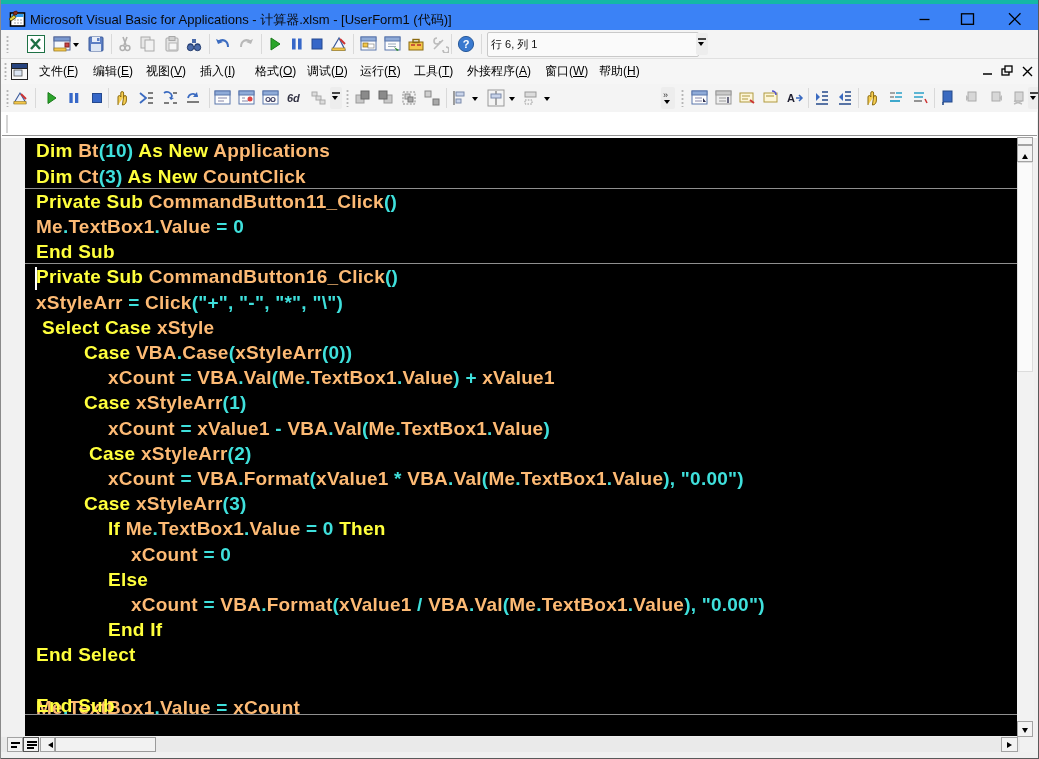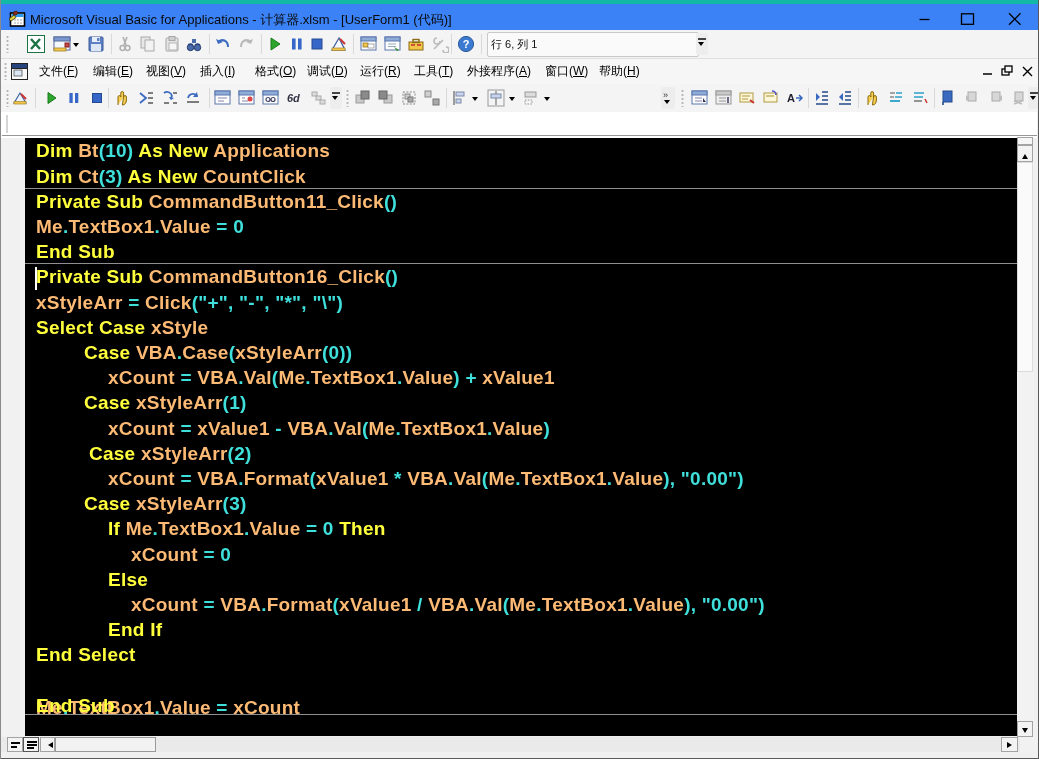--- a/index.html
+++ b/index.html
@@ -385,21 +385,21 @@
     <div class="sep" style="top:576px"></div>
     <div id="caret" class="abs" style="left:10px;top:129px;width:2px;height:23px;background:#fff"></div>
     <div id="code">
         <div class="codeline" style="left:11px;top:0.4px"><span class="y">Dim</span><span class="c"> </span><span class="m">Bt</span><span class="c">(10)</span><span class="c"> </span><span class="y">As</span><span class="c"> </span><span class="y">New</span><span class="c"> </span><span class="m">Applications</span></div>
         <div class="codeline" style="left:11px;top:25.599999999999998px"><span class="y">Dim</span><span class="c"> </span><span class="m">Ct</span><span class="c">(3)</span><span class="c"> </span><span class="y">As</span><span class="c"> </span><span class="y">New</span><span class="c"> </span><span class="m">CountClick</span></div>
         <div class="codeline" style="left:11px;top:50.8px"><span class="y">Private</span><span class="c"> </span><span class="y">Sub</span><span class="c"> </span><span class="m">CommandButton11_Click</span><span class="c">()</span></div>
         <div class="codeline" style="left:11px;top:76px"><span class="m">Me</span><span class="c">.</span><span class="m">TextBox1</span><span class="c">.</span><span class="m">Value</span><span class="c"> </span><span class="c">=</span><span class="c"> </span><span class="c">0</span></div>
         <div class="codeline" style="left:11px;top:101.2px"><span class="y">End</span><span class="c"> </span><span class="y">Sub</span></div>
         <div class="codeline" style="left:11px;top:126.4px"><span class="y">Private</span><span class="c"> </span><span class="y">Sub</span><span class="c"> </span><span class="m">CommandButton16_Click</span><span class="c">()</span></div>
         <div class="codeline" style="left:11px;top:151.6px"><span class="m">xStyleArr</span><span class="c"> </span><span class="c">=</span><span class="c"> </span><span class="m">Click</span><span class="c">("+", "-", "*", "\")</span></div>
-        <div class="codeline" style="left:11px;top:176.8px"><span class="y">Select</span><span class="c"> </span><span class="y">Case</span><span class="c"> </span><span class="m">xStyle</span></div>
+        <div class="codeline" style="left:17px;top:176.8px"><span class="y">Select</span><span class="c"> </span><span class="y">Case</span><span class="c"> </span><span class="m">xStyle</span></div>
         <div class="codeline" style="left:59px;top:202px"><span class="y">Case</span><span class="c"> </span><span class="m">VBA</span><span class="c">.</span><span class="m">Case</span><span class="c">(</span><span class="m">xStyleArr</span><span class="c">(0))</span></div>
         <div class="codeline" style="left:83px;top:227.2px"><span class="m">xCount</span><span class="c"> </span><span class="c">=</span><span class="c"> </span><span class="m">VBA</span><span class="c">.</span><span class="m">Val</span><span class="c">(</span><span class="m">Me</span><span class="c">.</span><span class="m">TextBox1</span><span class="c">.</span><span class="m">Value</span><span class="c">)</span><span class="c"> </span><span class="c">+</span><span class="c"> </span><span class="m">xValue1</span></div>
         <div class="codeline" style="left:59px;top:252.4px"><span class="y">Case</span><span class="c"> </span><span class="m">xStyleArr</span><span class="c">(1)</span></div>
         <div class="codeline" style="left:83px;top:277.59999999999997px"><span class="m">xCount</span><span class="c"> </span><span class="c">=</span><span class="c"> </span><span class="m">xValue1</span><span class="c"> </span><span class="c">-</span><span class="c"> </span><span class="m">VBA</span><span class="c">.</span><span class="m">Val</span><span class="c">(</span><span class="m">Me</span><span class="c">.</span><span class="m">TextBox1</span><span class="c">.</span><span class="m">Value</span><span class="c">)</span></div>
         <div class="codeline" style="left:64px;top:302.79999999999995px"><span class="y">Case</span><span class="c"> </span><span class="m">xStyleArr</span><span class="c">(2)</span></div>
         <div class="codeline" style="left:83px;top:327.99999999999994px"><span class="m">xCount</span><span class="c"> </span><span class="c">=</span><span class="c"> </span><span class="m">VBA</span><span class="c">.</span><span class="m">Format</span><span class="c">(</span><span class="m">xValue1</span><span class="c"> </span><span class="c">*</span><span class="c"> </span><span class="m">VBA</span><span class="c">.</span><span class="m">Val</span><span class="c">(</span><span class="m">Me</span><span class="c">.</span><span class="m">TextBox1</span><span class="c">.</span><span class="m">Value</span><span class="c">), "0.00")</span></div>
         <div class="codeline" style="left:59px;top:353.2px"><span class="y">Case</span><span class="c"> </span><span class="m">xStyleArr</span><span class="c">(3)</span></div>
         <div class="codeline" style="left:83px;top:378.4px"><span class="y">If</span><span class="c"> </span><span class="m">Me</span><span class="c">.</span><span class="m">TextBox1</span><span class="c">.</span><span class="m">Value</span><span class="c"> </span><span class="c">=</span><span class="c"> </span><span class="c">0</span><span class="c"> </span><span class="y">Then</span></div>
         <div class="codeline" style="left:106px;top:403.59999999999997px"><span class="m">xCount</span><span class="c"> </span><span class="c">=</span><span class="c"> </span><span class="c">0</span></div>
         <div class="codeline" style="left:83px;top:428.79999999999995px"><span class="y">Else</span></div>

